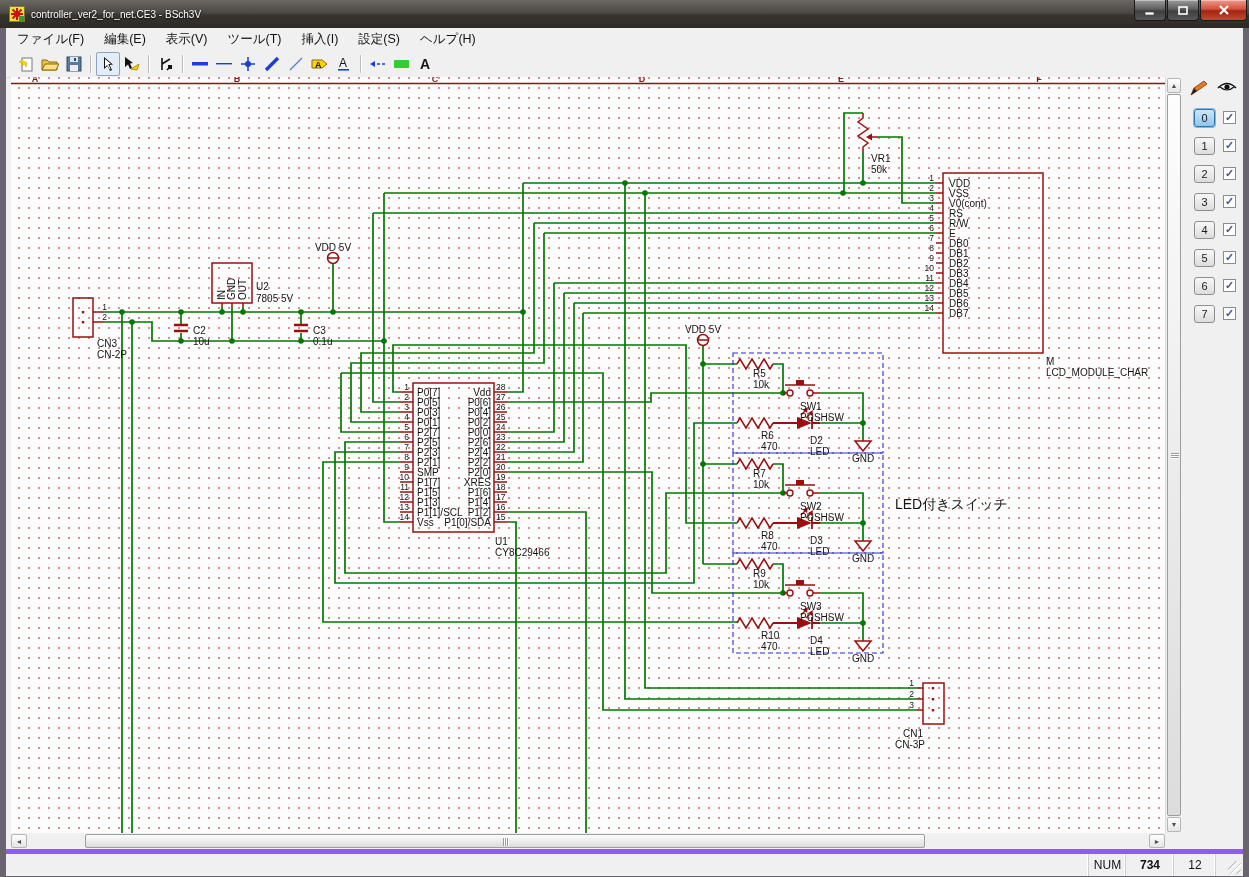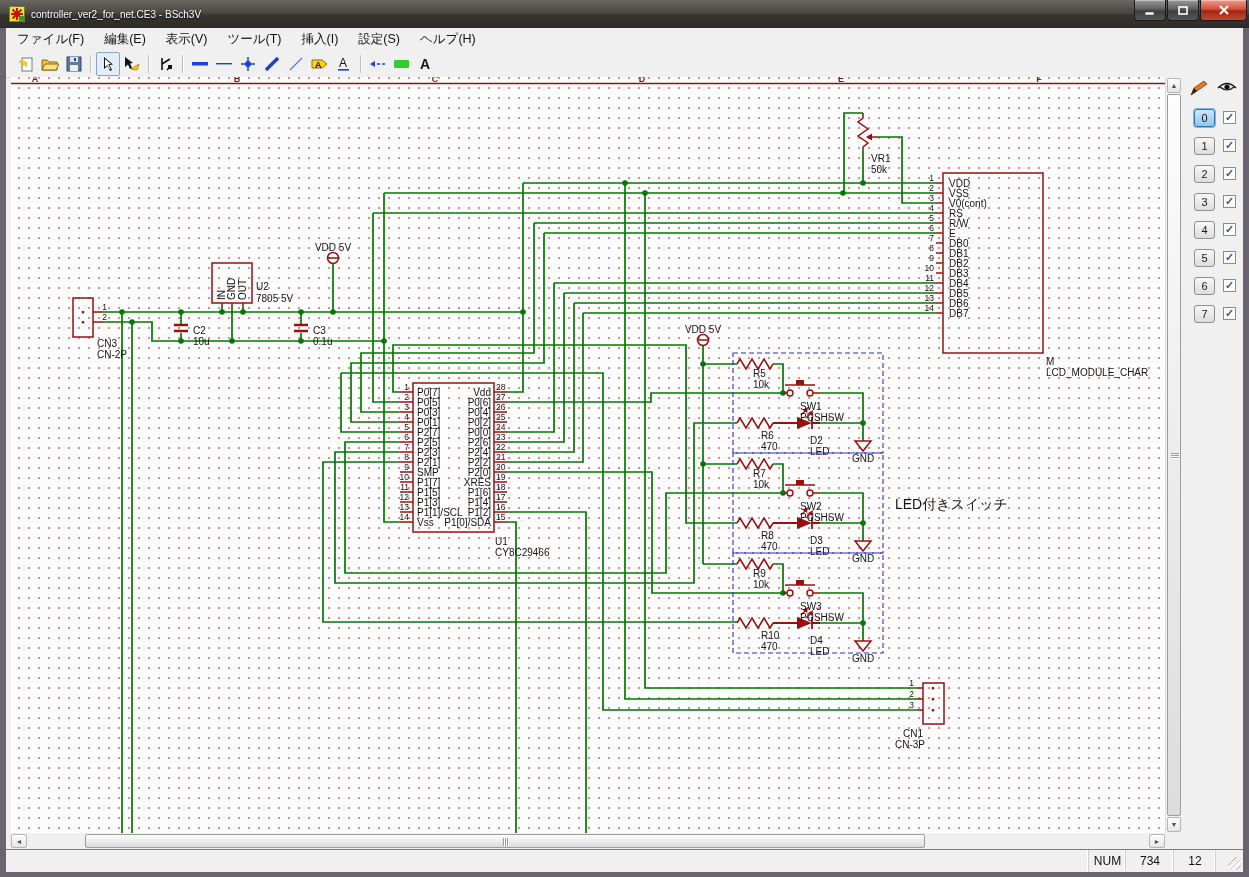--- a/index.html
+++ b/index.html
@@ -30,21 +30,21 @@
   .sb-thumb{position:absolute;background:linear-gradient(#fdfdfd,#dcdcdc);border:1px solid #9d9d9d;border-radius:2px;box-sizing:border-box;}
   .grip-h{position:absolute;left:50%;top:3px;width:1px;height:8px;background:#9a9a9a;box-shadow:2px 0 0 #9a9a9a,-2px 0 0 #9a9a9a,1px 0 0 #fff,3px 0 0 #fff,-1px 0 0 #fff;}
   .grip-v{position:absolute;top:50%;left:3px;height:1px;width:8px;background:#9a9a9a;box-shadow:0 2px 0 #9a9a9a,0 -2px 0 #9a9a9a,0 1px 0 #fff,0 3px 0 #fff,0 -1px 0 #fff;}
   .corner{position:absolute;left:1165px;top:833px;width:16px;height:16px;background:#f0f0f0;}
   
   .sidebar{position:absolute;left:1181px;top:77px;width:62px;height:772px;background:#f0f0f0;}
   .layer-btn{position:absolute;left:13px;width:21px;height:18px;border:1px solid #8e8e8e;border-radius:3px;background:linear-gradient(#f8f8f8,#dcdcdc);font-size:11px;color:#1a1a1a;display:flex;align-items:center;justify-content:center;box-sizing:border-box;}
   .layer-btn.sel{background:linear-gradient(#cde6fa,#8fc5ef);border:1px solid #2e76a8;box-shadow:0 0 0 1px #7db8e8;}
   .layer-chk{position:absolute;left:42px;width:13px;height:13px;background:#fff;border:1px solid #8b8b8b;box-sizing:border-box;font-size:11px;line-height:11px;text-align:center;color:#44598f;font-weight:bold;}
   
-  .statusbar{position:absolute;left:6px;top:849px;width:1237px;height:22px;background:#f0f0f0;border-top:1px solid #8b5cf6;font-size:12px;color:#111;}
+  .statusbar{position:absolute;left:6px;top:849px;width:1237px;height:22px;background:#f0f0f0;border-top:5px solid #8b5cf6;font-size:12px;color:#111;}
   .sb-cell{position:absolute;top:0;height:22px;line-height:22px;text-align:center;border-left:1px solid #d0d0d0;box-shadow:-1px 0 0 #fff;}
   .grip{position:absolute;right:2px;bottom:2px;width:13px;height:13px;background:
     linear-gradient(135deg,transparent 30%,#c9c9c9 30%,#c9c9c9 36%,#fff 36%,#fff 42%,transparent 42%,transparent 55%,#c9c9c9 55%,#c9c9c9 61%,#fff 61%,#fff 67%,transparent 67%,transparent 80%,#c9c9c9 80%,#c9c9c9 86%,#fff 86%,#fff 92%,transparent 92%);}
   
   text{font-family:"Liberation Sans",sans-serif;fill:#141414;}
   .plabel{font-size:10px;}
   .pnum{font-size:8.5px;}
   .ref{font-size:10px;}
   .note{font-size:14px;}
   .rulerletter{font-size:9px;font-weight:bold;fill:#8b1515;}
@@ -550,17 +550,17 @@
       <div class="layer-chk" style="top: 174px;">✓</div>
       <div class="layer-btn" style="top: 200px;">6</div>
       <div class="layer-chk" style="top: 202px;">✓</div>
       <div class="layer-btn" style="top: 228px;">7</div>
       <div class="layer-chk" style="top: 230px;">✓</div>
     </div>
 </div>
 
 <div class="statusbar">
   <div class="sb-cell" style="left:1082px;width:37px;">NUM</div>
-  <div class="sb-cell" style="left:1119px;width:48px;">734</div>
+  <div class="sb-cell" style="left:1119px;width:48px;font-weight:bold;">734</div>
   <div class="sb-cell" style="left:1167px;width:42px;">12</div>
   <div class="sb-cell" style="left:1209px;width:28px;"></div>
   <div class="grip"></div>
 </div>
 
 </body></html>

